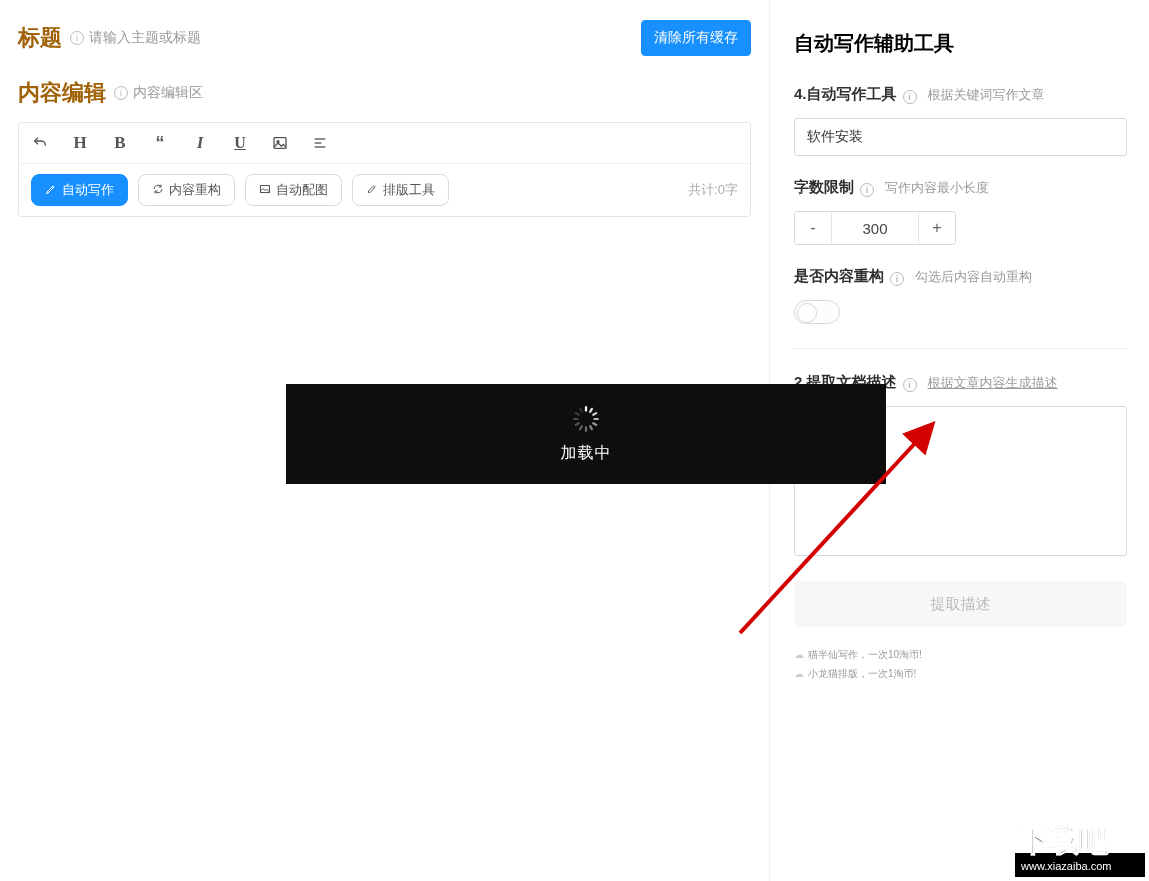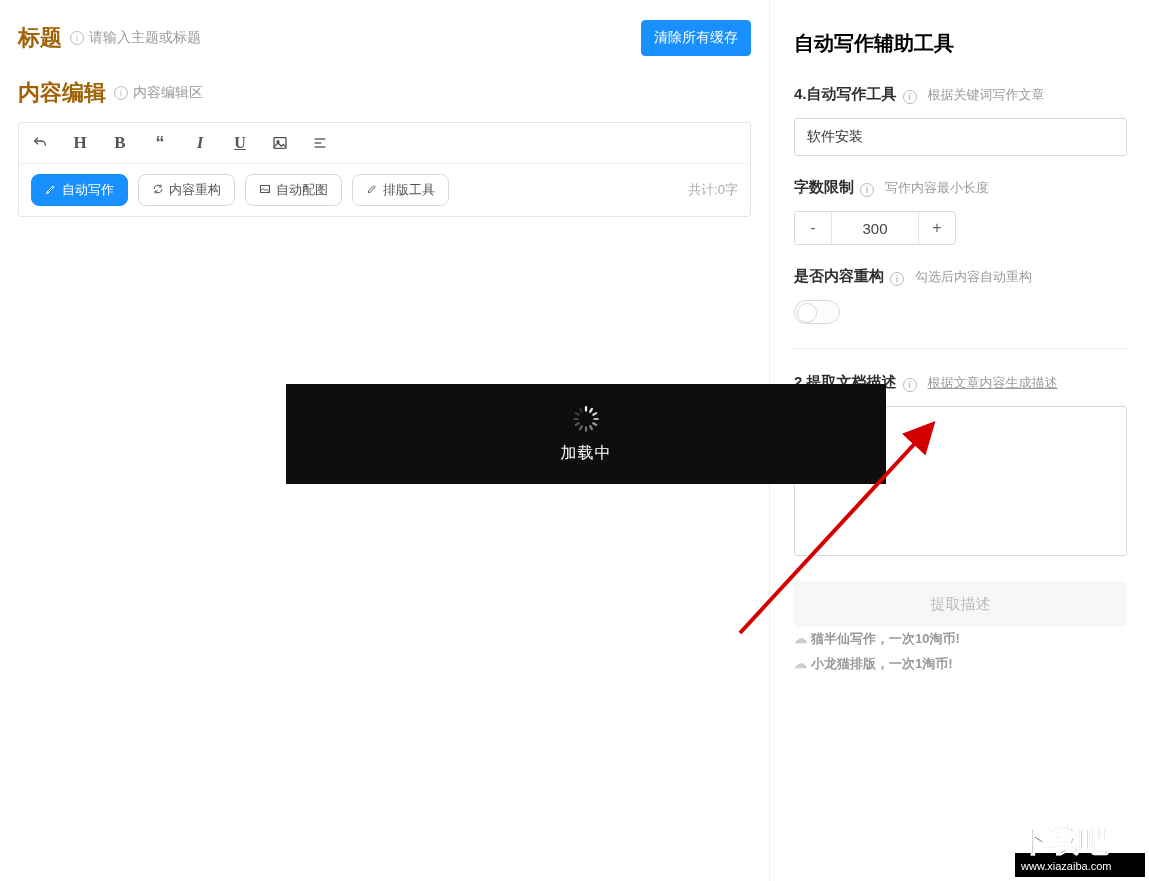--- a/index.html
+++ b/index.html
@@ -136,21 +136,21 @@
   .textarea {
     width: 100%; height: 150px;
     border: 1px solid #d9d9d9; border-radius: 3px;
     resize: none; padding: 8px;
   }
   .desc-btn {
     background: #f7f7f7; color: #bbb; border: none;
     width: 100%; height: 46px; font-size: 15px; border-radius: 4px;
     cursor: not-allowed;
   }
-  .tips { color: #999; font-size: 13px; line-height: 1.9; font-weight: bold; }
+  .tips { margin-top: 18px; color: #999; font-size: 10px; line-height: 1.9; }
   .cloud-icon { color: #ccc; margin-right: 4px; }
 
   
   .loading-overlay {
     position: absolute;
     left: 278px; top: 384px;
     width: 600px; height: 100px;
     background: #0e0e0e;
     color: #fff;
     display: flex; flex-direction: column; align-items: center; justify-content: center;

